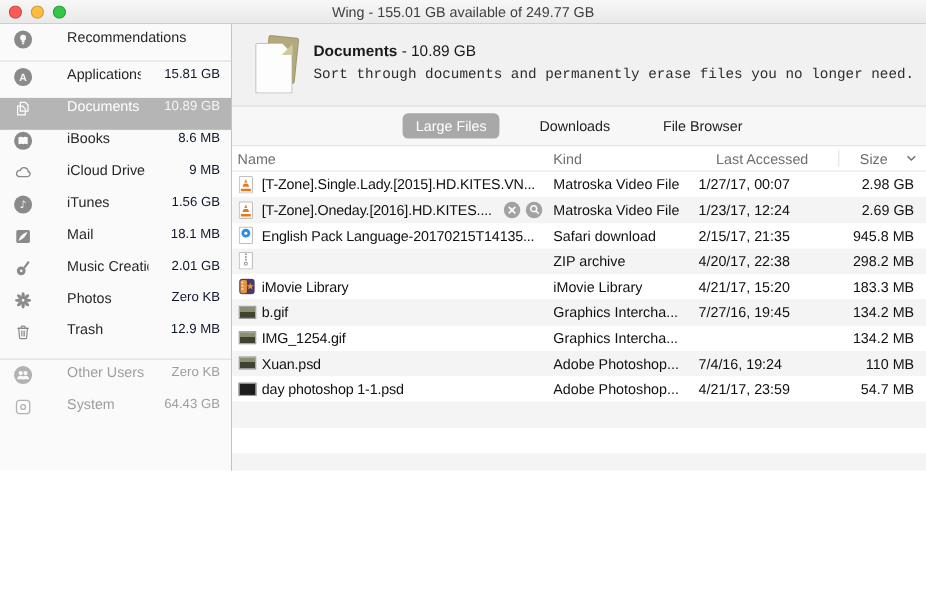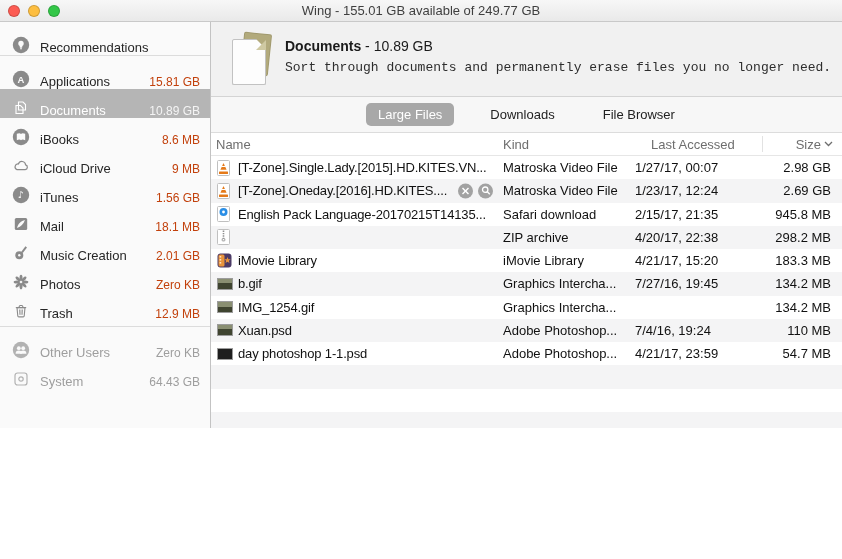--- a/index.html
+++ b/index.html
@@ -9,24 +9,24 @@
   
   .titlebar{position:absolute;top:0;left:0;right:0;height:21px;background:linear-gradient(#f7f7f7,#e9e9e9);border-bottom:1px solid #c9c9c9;}
   .titlebar-text{position:absolute;left:0;right:0;top:0;height:21px;line-height:21px;text-align:center;font-size:13px;color:#3f3f3f;}
   .tl{position:absolute;top:5px;width:12px;height:12px;border-radius:50%;box-sizing:border-box;border:0.5px solid rgba(0,0,0,.18);}
   .tl.red{left:8px;background:#fc5c53;}
   .tl.yellow{left:28px;background:#fdbe40;}
   .tl.green{left:48px;background:#33c748;}
 
   
   .sidebar{position:absolute;top:22px;left:0;width:210px;bottom:0;background:#fafafa;border-right:1px solid #c3c3c3;padding-top:4px;box-sizing:content-box;}
-  .sb-item{height:29px;display:flex;align-items:flex-end;padding:0 10px 0 11px;}
+  .sb-item{height:29px;display:flex;align-items:flex-start;padding:0 10px 0 11px;gap:21px;}
   .sb-icon{width:20px;height:20px;margin-right:9px;flex:none;display:flex;align-items:center;justify-content:center;color:#8a8a8a;}
   .sb-label{font-size:13px;color:#262626;flex:1;white-space:nowrap;overflow:hidden;}
-  .sb-size{font-size:12px;color:#c2410c;white-space:nowrap;}
+  .sb-size{font-size:12px;color:#0f172a;white-space:nowrap;}
   .sb-item.selected{background:#b5b5b5;}
   .sb-item.selected .sb-label{color:#fff;}
   .sb-item.selected .sb-size{color:#f4f4f4;}
   .sb-item.selected .sb-icon{color:#fff;}
   .sb-item.dimmed .sb-label{color:#9e9e9e;}
   .sb-item.dimmed .sb-size{color:#9e9e9e;}
   .sb-item.dimmed .sb-icon{color:#b2b2b2;}
   .sb-divider{height:1px;background:#dcdcdc;margin:0 0 4px 0;}
   .sb-divider.second{margin:5px 0 4px 0;}
 
@@ -42,21 +42,21 @@
   .hdr-title b{font-weight:bold;}
   .hdr-desc{position:absolute;left:74px;top:38px;font-size:13px;color:#2d2d2d;font-family:Liberation Mono, monospace;}
 
   .tabband{position:absolute;top:75px;left:0;right:0;height:35px;background:#f7f7f7;border-bottom:1px solid #dcdcdc;display:flex;align-items:center;justify-content:center;gap:24px;}
   .tab{font-size:13px;color:#222;padding:4px 12px;border-radius:5px;white-space:nowrap;}
   .tab.selected{background:#a8a8a8;color:#fff;}
 
   .thead{position:absolute;top:111px;left:0;right:0;height:22px;background:#fff;border-bottom:1px solid #e6e6e6;font-size:13px;color:#6e6e6e;}
   .th{position:absolute;top:0;bottom:0;display:flex;align-items:center;white-space:nowrap;}
   .th-name{left:5px;}  .th-kind{left:292px;}  .th-date{left:424px;margin-left:16px;}
-  .th-size{right:9px;gap:3px;}
+  .th-size{right:9px;gap:17px;}
   .col-sep{position:absolute;left:551px;top:3px;bottom:3px;width:1px;background:#e2e2e2;}
 
   .tbody{position:absolute;top:134px;left:0;right:0;bottom:0;overflow:hidden;}
   .trow{position:relative;height:23.25px;}
   .trow:nth-child(even){background:#f4f4f5;}
   .cf{position:absolute;top:0;bottom:0;display:flex;align-items:center;font-size:13px;color:#111;white-space:nowrap;}
   .cf-icon{left:6px;}
   .cf-name{left:27px;right:341px;overflow:hidden;letter-spacing:-0.15px;}
   .trow.has-actions .cf-name{right:384px;}
   .cf-kind{left:292px;width:126px;overflow:hidden;}

